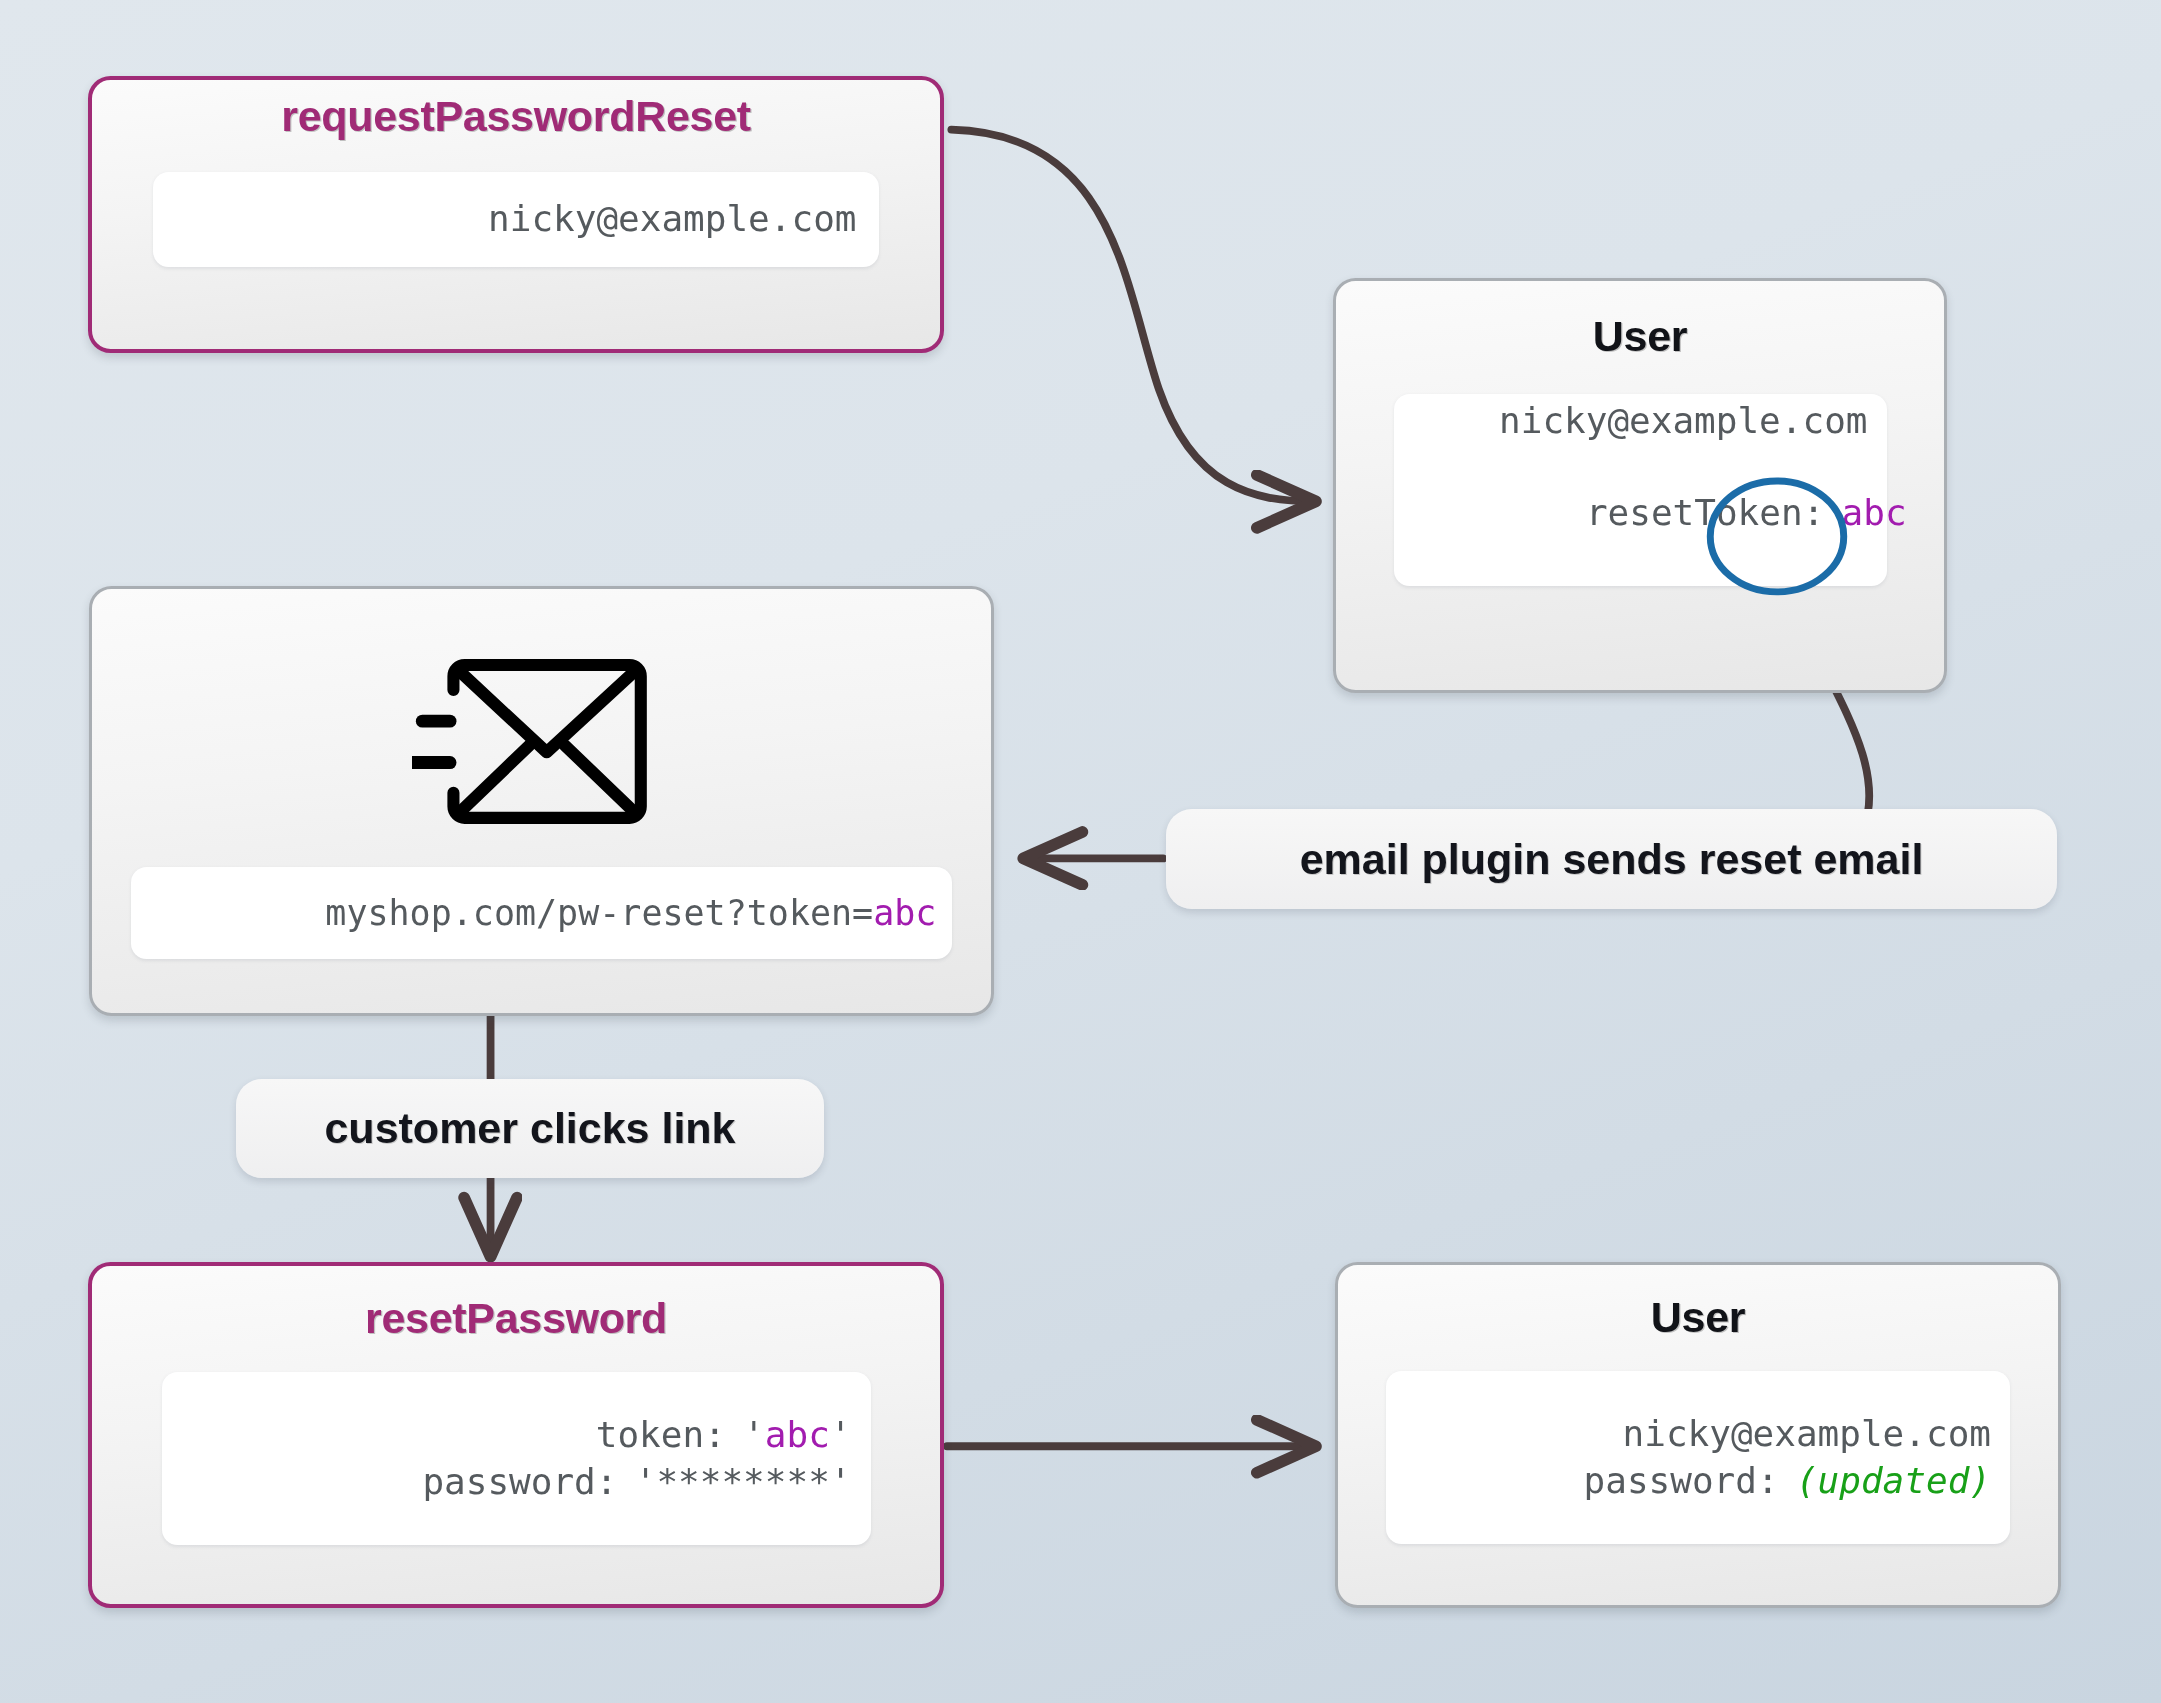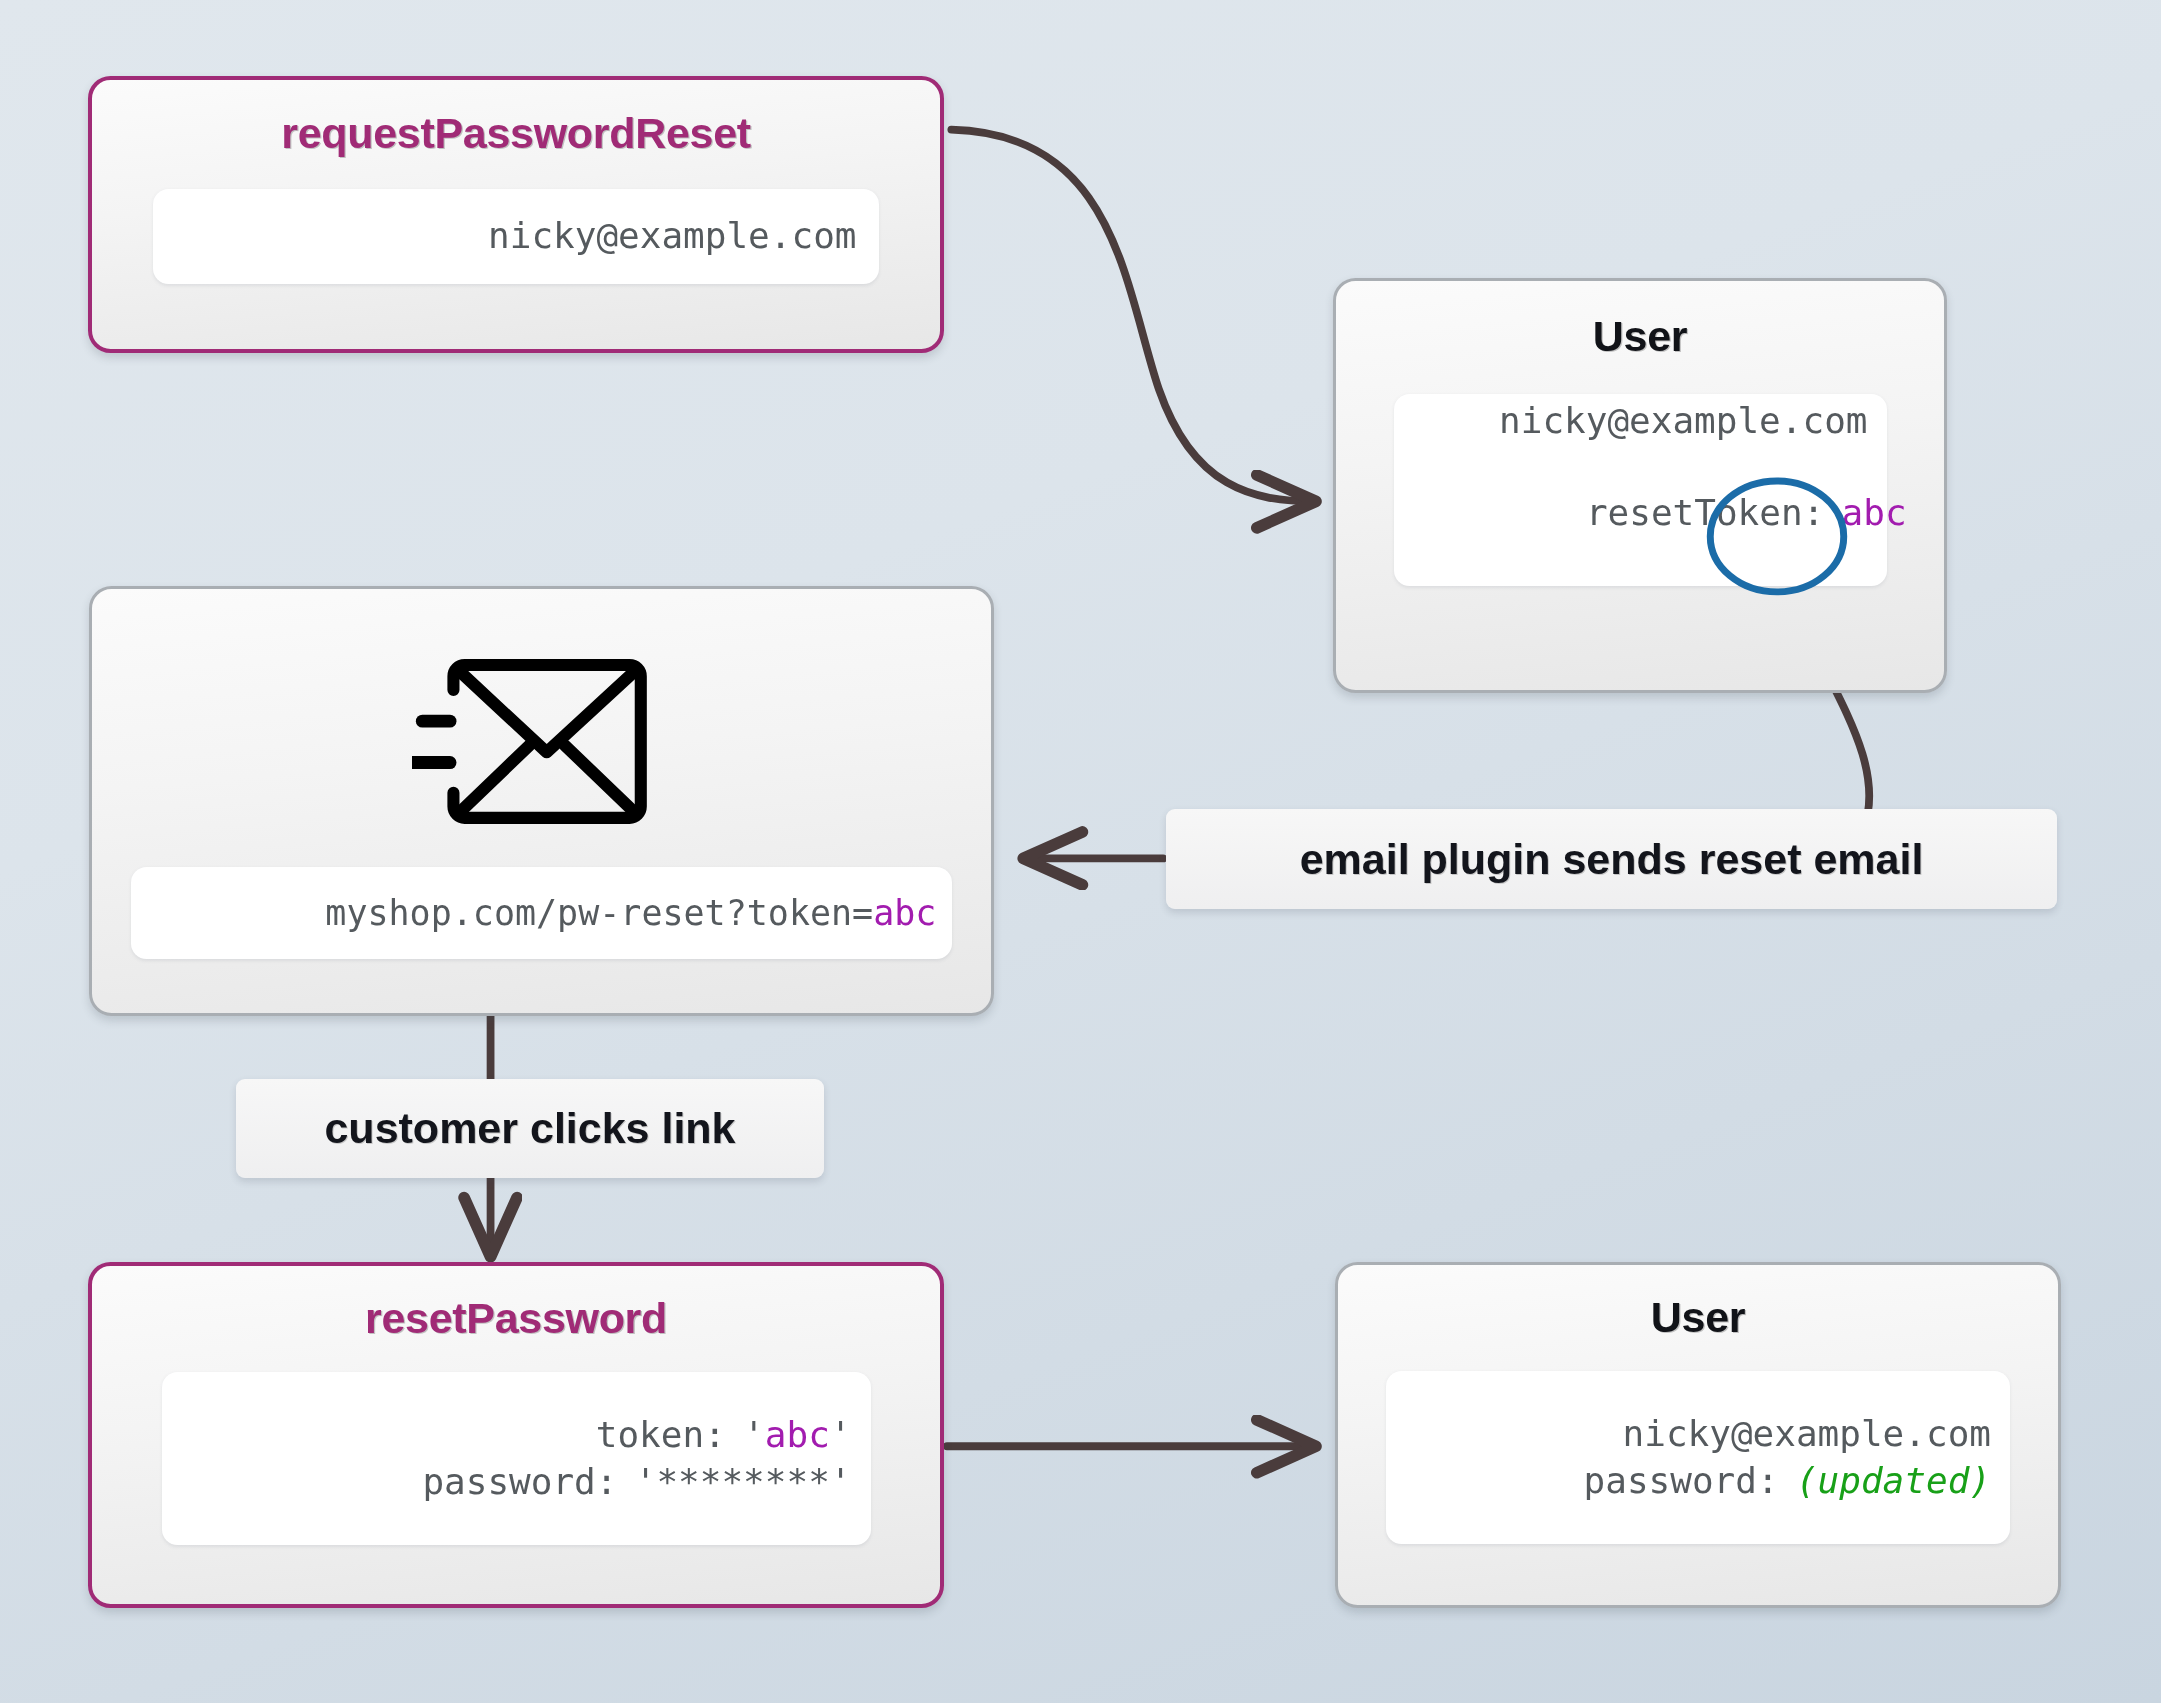--- a/index.html
+++ b/index.html
@@ -65,21 +65,21 @@
     line-height: 1.28;
   }
   .tok-blue  { color: #a21caf; }
   .tok-green { color: #18a018; font-style: italic; }
 
   
   .pill {
     position: absolute;
     box-sizing: border-box;
     background: linear-gradient(180deg, #f7f7f7 0%, #efeff0 100%);
-    border-radius: 9px;
+    border-radius: 26px;
     display: flex;
     align-items: center;
     justify-content: center;
     font-size: 43px;
     font-weight: bold;
     color: #13151c;
     white-space: nowrap;
     box-shadow: 0 3.5px 7px rgba(60,70,85,0.16);
     text-shadow: 1px 1px 0 rgba(0,0,0,0.18);
   }
@@ -112,21 +112,21 @@
 
     <path d="M 1345 993 L 1185 993" fill="none" stroke="#4a3c3c" stroke-width="9" stroke-linecap="round" marker-end="url(#ah)"></path>
 
     <path d="M 567 1175 L 567 1248" fill="none" stroke="#4a3c3c" stroke-width="9" stroke-linecap="round"></path>
 
     <path d="M 567 1362 L 567 1452" fill="none" stroke="#4a3c3c" stroke-width="9" stroke-linecap="round" marker-end="url(#ah)"></path>
 
     <path d="M 1095 1673 L 1520 1673" fill="none" stroke="#4a3c3c" stroke-width="9" stroke-linecap="round" marker-end="url(#ah)"></path>
   </svg>
 
-  <div class="node accent" style="left:88px; top:76px; width:856px; height:277px; padding-top:29px;">
+  <div class="node accent" style="left:88px; top:76px; width:856px; height:277px; padding-top:12px;">
     <div class="node-title accent">requestPasswordReset</div>
     <div class="panel" style="width:726px; height:95px; margin-top:31px; padding:0 22.5px;">
       <span class="code">nicky@example.com</span>
     </div>
   </div>
 
   <div class="node neutral" style="left:1333px; top:278px; width:614px; height:415px; padding-top:31px;">
     <div class="node-title neutral">User</div>
     <div class="panel" style="width:493px; height:192px; margin-top:33px; padding:0 19px;">
       <div class="code">nicky@example.com</div>

